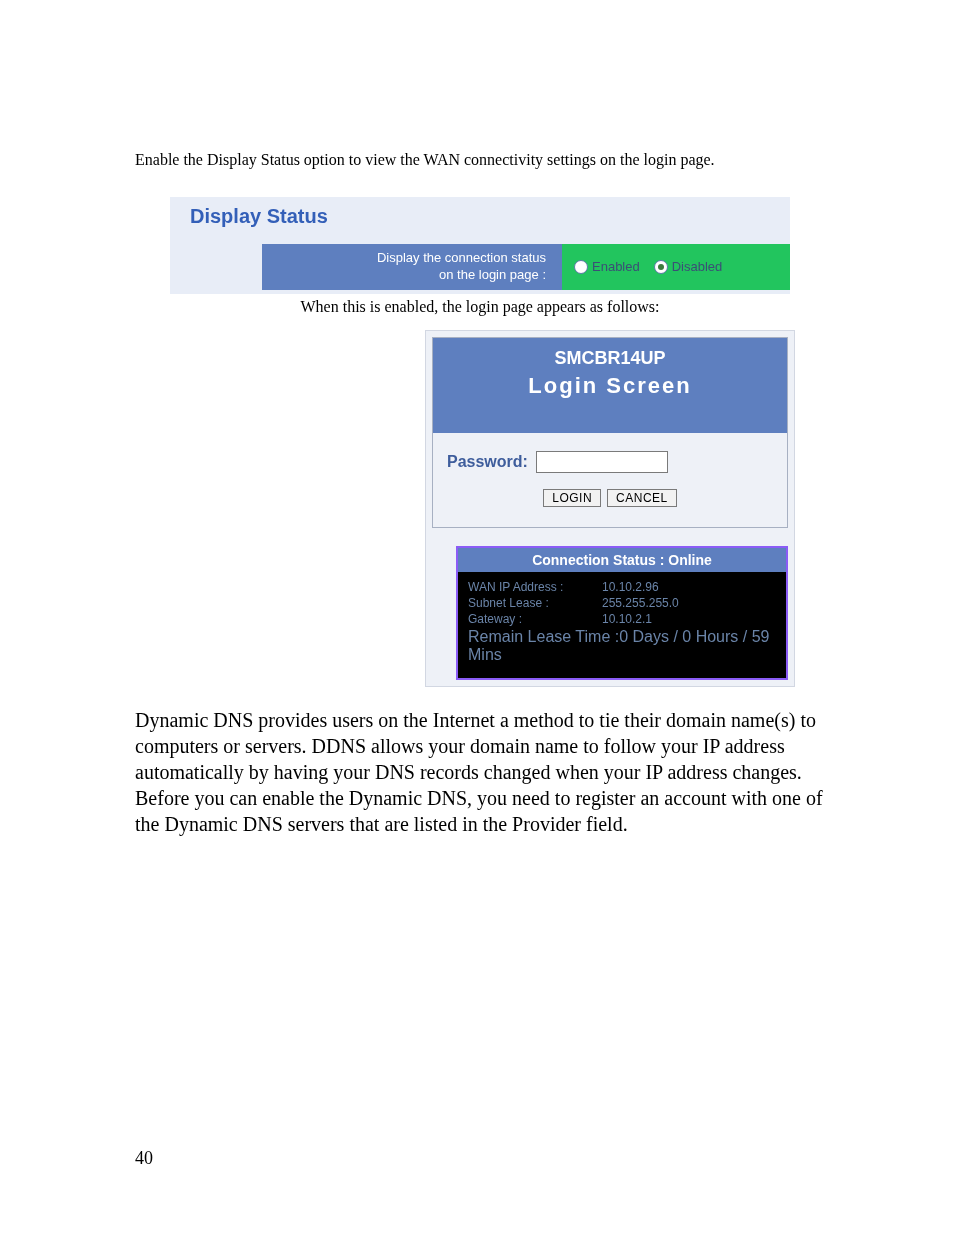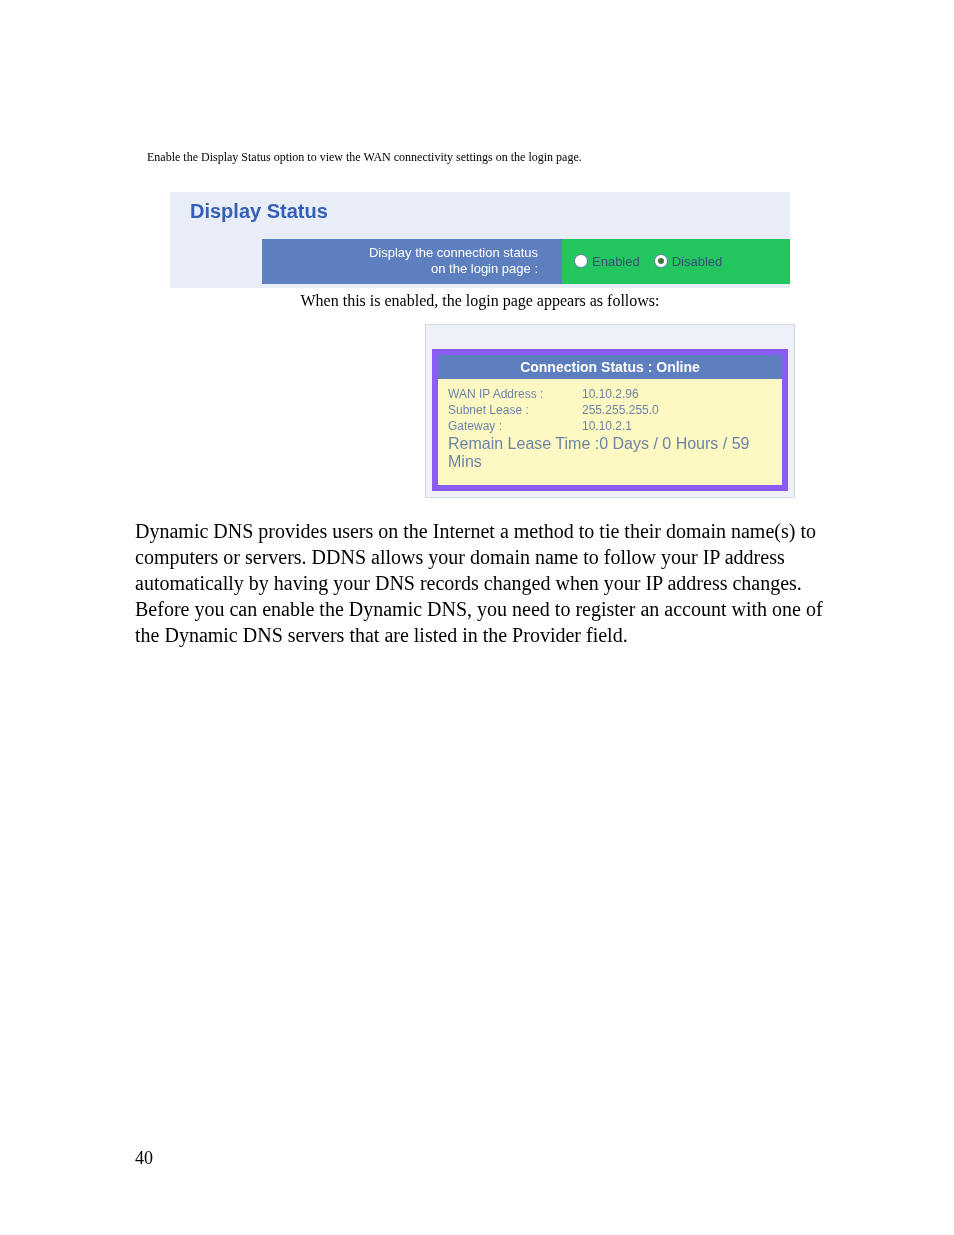--- a/index.html
+++ b/index.html
@@ -10,23 +10,23 @@
     color: #000;
   }
   .page {
     width: 954px;
     min-height: 1235px;
     position: relative;
     box-sizing: border-box;
     padding: 150px 130px 0 135px;
   }
   .intro {
-    font-size: 12px;
+    font-size: 16px;
     line-height: 1.3;
-    margin: 0 0 26px 12px;
+    margin: 0 0 26px 0;
   }
 
   
   .ds-panel {
     width: 620px;
     margin: 0 0 0 35px;
     background: #e8edf7;
     padding: 8px 0 4px 0;
   }
   .ds-title {
@@ -42,21 +42,21 @@
     align-items: stretch;
     margin-left: 92px;
     margin-right: 0;
   }
   .ds-label-cell {
     background: #5e7fbf;
     color: #ffffff;
     font-family: Arial, Helvetica, sans-serif;
     font-size: 13px;
     text-align: right;
-    padding: 6px 24px;
+    padding: 6px 16px;
     width: 300px;
     box-sizing: border-box;
     line-height: 1.3;
   }
   .ds-radio-cell {
     background: #22c55e;
     flex: 1;
     display: flex;
     align-items: center;
     gap: 14px;
@@ -159,22 +159,23 @@
     font-size: 12px;
     border: 1px solid #7a7a7a;
     background: #f2f2f2;
     padding: 1px 8px;
     letter-spacing: 0.5px;
   }
 
   .login-spacer { height: 18px; }
 
   .status-box {
-    border: 6px solid #8b5cf6;
-    background: #fef9c3;
+    border: 2px solid #8b5cf6;
+    background: #000000;
+    margin-left: 24px;
   }
   .status-hdr {
     background: #5e7fbf;
     color: #fff;
     font-family: Arial, Helvetica, sans-serif;
     font-weight: bold;
     font-size: 14px;
     text-align: center;
     padding: 4px 0;
   }
@@ -236,20 +237,35 @@
           <span class="radio-circ sel"></span>
           <span>Disabled</span>
         </span>
       </div>
     </div>
   </div>
 
   <div class="caption">When this is enabled, the login page appears as follows:</div>
 
   <div class="login-wrap">
+    <div class="login-inner">
+      <div class="login-hdr-bg">
+        <div class="login-head">SMCBR14UP</div>
+        <div class="login-sub">Login  Screen</div>
+      </div>
+      <div style="height:18px"></div>
+      <div class="pw-row">
+        <span class="pw-label">Password:</span>
+        <span class="pw-input"></span>
+      </div>
+      <div class="btn-row">
+        <span class="mock-btn">LOGIN</span>
+        <span class="mock-btn">CANCEL</span>
+      </div>
+    </div>
 
     <div class="login-spacer"></div>
 
     <div class="status-box">
       <div class="status-hdr">Connection Status : Online</div>
       <div class="status-body">
         <div class="kv-row">
           <span class="kv-k">WAN IP Address :</span>
           <span class="kv-v">10.10.2.96</span>
         </div>

